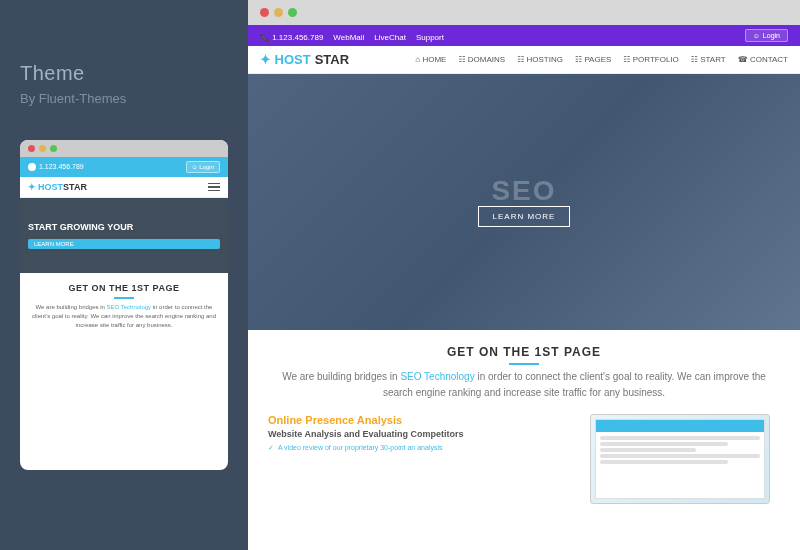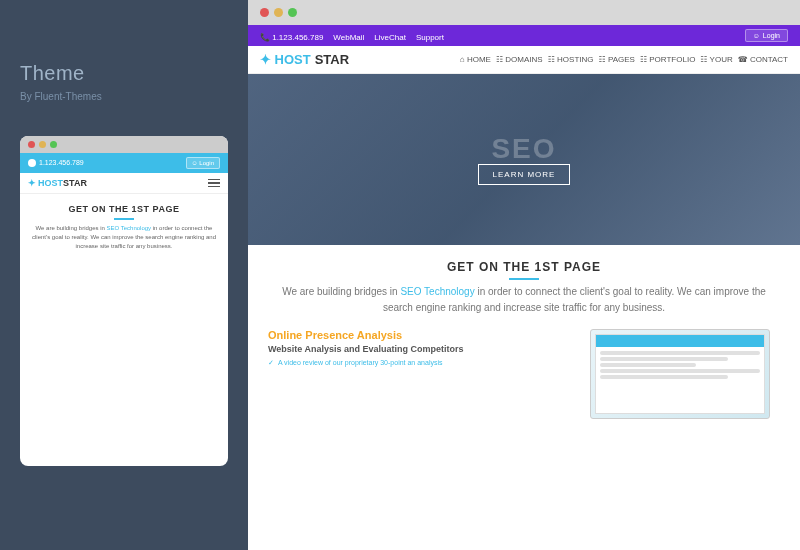--- a/index.html
+++ b/index.html
@@ -37,21 +37,21 @@
 
     .title-block .theme-text {
       font-size: 20px;
       font-weight: 400;
       color: #a0b4c8;
       display: block;
       line-height: 1.2;
     }
 
     .by-line {
-      font-size: 10px;
+      font-size: 13px;
       color: #7a90a8;
       margin-top: 6px;
     }
 
     
     .mobile-preview {
       margin-top: 24px;
       background: white;
       border-radius: 8px;
       overflow: hidden;
@@ -282,36 +282,36 @@
       align-items: center;
       gap: 4px;
     }
 
     .site-logo span.dark {
       color: #333;
     }
 
     .site-nav-links {
       display: flex;
-      gap: 5px;
+      gap: 12px;
       align-items: center;
     }
 
     .site-nav-links a {
       font-size: 8px;
       color: #555;
       text-decoration: none;
       display: flex;
       align-items: center;
       gap: 2px;
     }
 
     
     .site-hero {
-      height: 171px;
+      height: 256px;
       background: linear-gradient(rgba(0,0,0,0.35), rgba(0,0,0,0.35)), #7a9bb5;
       display: flex;
       flex-direction: column;
       justify-content: center;
       align-items: center;
       padding: 20px;
       position: relative;
       overflow: hidden;
     }
 
@@ -524,20 +524,24 @@
     <div class="mobile-nav-bar">
       <div class="mobile-logo">
         <span style="color:#3dbde8">✦ HOST</span><span style="color:#333">STAR</span>
       </div>
       <div class="hamburger">
         <span></span>
           <span></span>
           <span></span>
       </div>
     </div>
+    <div class="mobile-hero">
+      <div class="mobile-hero-text">START GROWING YOUR</div>
+      <div class="mobile-cta">LEARN MORE</div>
+    </div>
     <div class="mobile-content">
       <h3>GET ON THE 1ST PAGE</h3>
       <div class="mobile-divider"></div>
       <p>
         We are building bridges in <a href="#">SEO Technology</a> in order to connect the client's goal to reality. We can improve the search engine ranking and increase site traffic for any business.
       </p>
     </div>
   </div>
 </div>
 
@@ -569,21 +573,21 @@
       <div class="site-logo">
         <span style="color:#3dbde8">✦ HOST</span>
           <span class="dark" style="color:#333">STAR</span>
       </div>
       <div class="site-nav-links">
         <a href="#">⌂ HOME</a>
         <a href="#">☷ DOMAINS</a>
         <a href="#">☷ HOSTING</a>
         <a href="#">☷ PAGES</a>
         <a href="#">☷ PORTFOLIO</a>
-        <a href="#">☷ YOUR</a>
+        <a href="#">☷ START</a>
         <a href="#">☎ CONTACT</a>
       </div>
     </div>
 
     <div class="site-hero">
       <div class="hero-bg"></div>
       <div class="hero-overlay">
         <div class="hero-main-text">SEO</div>
         <button class="hero-learn-btn">LEARN MORE</button>
       </div>

